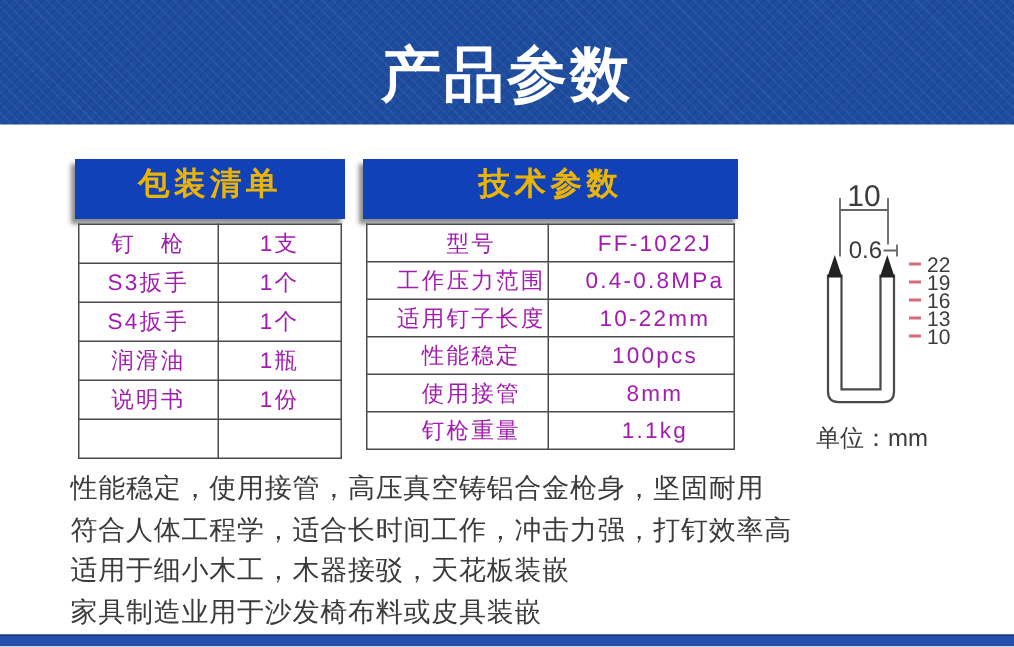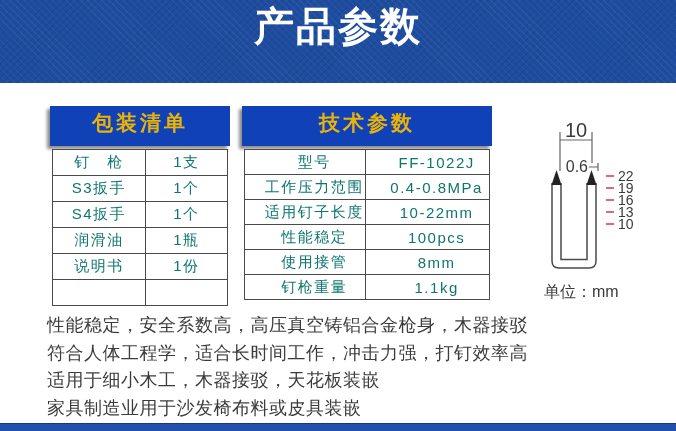--- a/index.html
+++ b/index.html
@@ -9,34 +9,34 @@
 
   
   .banner {
     position:absolute; left:0; top:0; width:676px; height:83px;
     background-color:#1e4da0;
     background-image:
       repeating-linear-gradient(45deg, rgba(255,255,255,0.05) 0 1px, transparent 1px 5px),
       repeating-linear-gradient(135deg, rgba(0,0,0,0.08) 0 1px, transparent 1px 5px);
     text-align:center; color:#fff;
   }
-  .banner-title { padding-top:4px; font-size:40px; font-weight:bold; letter-spacing:2px; line-height:44px; }
+  .banner-title { padding-top:28px; font-size:40px; font-weight:bold; letter-spacing:2px; line-height:44px; }
   .banner-subtitle { font-size:15px; letter-spacing:3px; line-height:18px; opacity:.95; }
 
   
   .table-block { position:absolute; }
   .table-header {
     height:40px; line-height:34px; text-align:center;
     background:#1141b7; color:#eab308; font-size:21px; font-weight:bold; letter-spacing:3px;
     box-shadow:-3px 3px 3px rgba(0,0,0,0.45);
   }
   .table-block table { border-collapse:collapse; table-layout:fixed; margin:3px auto 0 auto; }
   .table-block td {
     border:1.6px solid #4a4a4a; text-align:center; vertical-align:middle;
-    font-size:15px; color:#0f766e; letter-spacing:1.5px; background:#fff;
+    font-size:15px; color:#a21caf; letter-spacing:1.5px; background:#fff;
   }
   .packing { left:50px; top:106px; width:180px; }
   .packing table { width:176px; }
   .packing td { height:26px; }
   .packing td.c0 { width:53%; }
   .spec { left:242px; top:106px; width:250px; }
   .spec table { width:246px; }
   .spec td { height:25px;padding-left:18px; }
   .spec td.c0 { width:49.5%; }
 
@@ -155,21 +155,21 @@
     <text x="618" y="181" font-size="14">22</text>
     <text x="618" y="193" font-size="14">19</text>
     <text x="618" y="205" font-size="14">16</text>
     <text x="618" y="217" font-size="14">13</text>
     <text x="618" y="229" font-size="14">10</text>
 
     <text x="544" y="297" font-size="16">单位：mm</text>
   </svg>
 
   <div class="description">
-    <div>性能稳定，安全系数高，高压真空铸铝合金枪身，木器接驳</div>
+    <div>性能稳定，使用接管，高压真空铸铝合金枪身，坚固耐用</div>
     <div>符合人体工程学，适合长时间工作，冲击力强，打钉效率高</div>
     <div>适用于细小木工，木器接驳，天花板装嵌</div>
     <div>家具制造业用于沙发椅布料或皮具装嵌</div>
   </div>
 
   <div class="footer-bar"></div>
 
 </div>
 
 </body></html>

